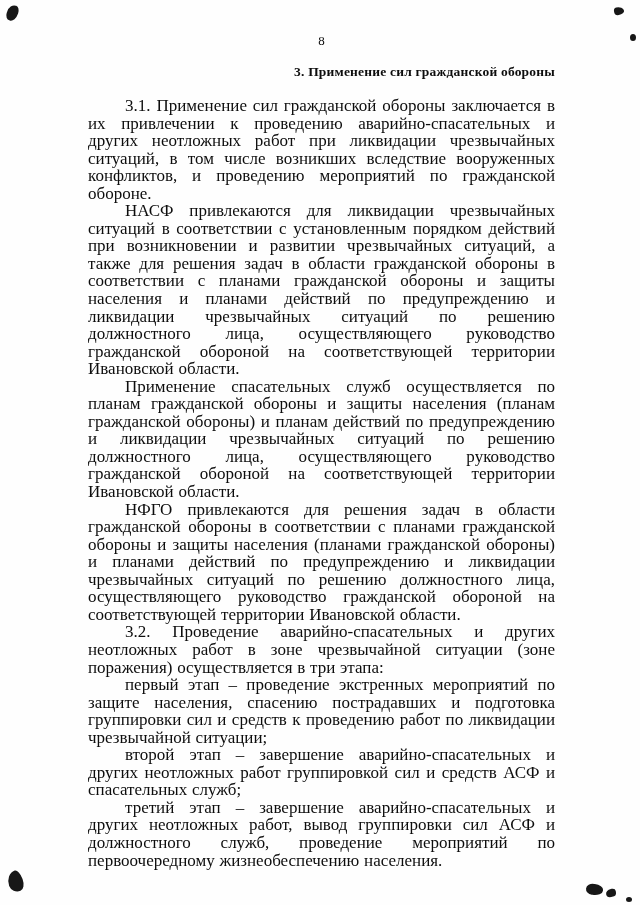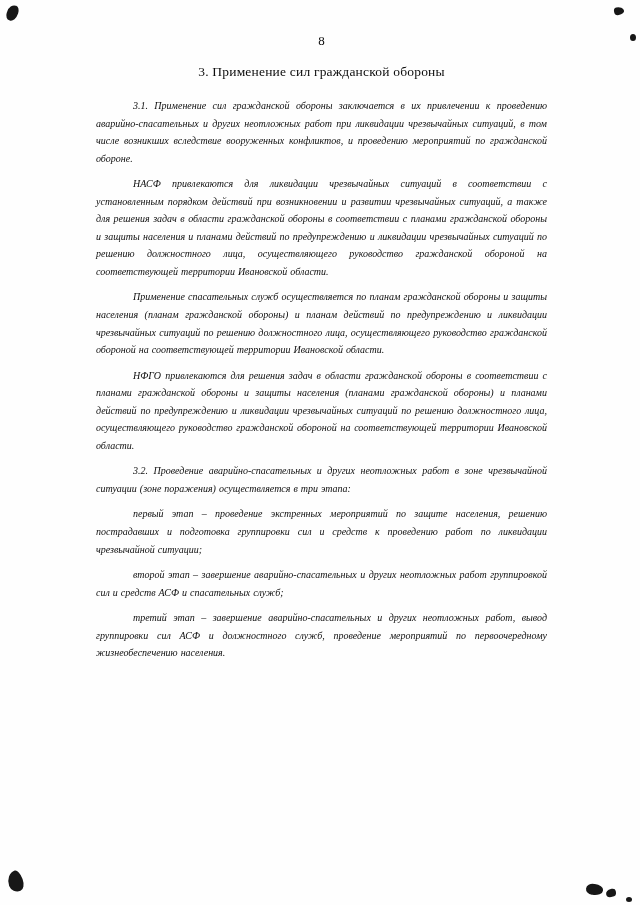--- a/index.html
+++ b/index.html
@@ -25,34 +25,33 @@
     left: 88px;
     right: 85px;
     top: 33px;
   }
   .page-number {
     text-align: center;
     font-size: 13px;
     margin: 0 0 15px 0;
   }
   .doc-heading {
-    text-align: center;
-    font-weight: normal;
+    text-align: right;
+    font-weight: bold;
     font-size: 13.5px;
     margin: 0 0 17px 0;
     letter-spacing: 0.2px;
   }
   .doc-body p {
-    margin: 8px;
+    margin: 0;
     text-indent: 37px;
     text-align: justify;
-    font-size: 10px;
+    font-size: 17px;
     line-height: 17.55px;
     word-spacing: 0.5px;
-    font-style: italic;
   }
   
   .artifact {
     position: absolute;
     background: #171717;
   }
   .a-tl {
     left: 7px; top: 5px; width: 11px; height: 16px;
     border-radius: 60% 40% 55% 45% / 55% 45% 60% 40%;
     transform: rotate(18deg);
@@ -101,19 +100,19 @@
 
   <div class="content">
     <div class="page-number">8</div>
     <div class="doc-heading">3. Применение сил гражданской обороны</div>
     <div class="doc-body">
       <p>3.1. Применение сил гражданской обороны заключается в их привлечении к проведению аварийно-спасательных и других неотложных работ при ликвидации чрезвычайных ситуаций, в том числе возникших вследствие вооруженных конфликтов, и проведению мероприятий по гражданской обороне.</p>
       <p>НАСФ привлекаются для ликвидации чрезвычайных ситуаций в соответствии с установленным порядком действий при возникновении и развитии чрезвычайных ситуаций, а также для решения задач в области гражданской обороны в соответствии с планами гражданской обороны и защиты населения и планами действий по предупреждению и ликвидации чрезвычайных ситуаций по решению должностного лица, осуществляющего руководство гражданской обороной на соответствующей территории Ивановской области.</p>
       <p>Применение спасательных служб осуществляется по планам гражданской обороны и защиты населения (планам гражданской обороны) и планам действий по предупреждению и ликвидации чрезвычайных ситуаций по решению должностного лица, осуществляющего руководство гражданской обороной на соответствующей территории Ивановской области.</p>
       <p>НФГО привлекаются для решения задач в области гражданской обороны в соответствии с планами гражданской обороны и защиты населения (планами гражданской обороны) и планами действий по предупреждению и ликвидации чрезвычайных ситуаций по решению должностного лица, осуществляющего руководство гражданской обороной на соответствующей территории Ивановской области.</p>
       <p>3.2. Проведение аварийно-спасательных и других неотложных работ в зоне чрезвычайной ситуации (зоне поражения) осуществляется в три этапа:</p>
-      <p>первый этап – проведение экстренных мероприятий по защите населения, решению пострадавших и подготовка группировки сил и средств к проведению работ по ликвидации чрезвычайной ситуации;</p>
+      <p>первый этап – проведение экстренных мероприятий по защите населения, спасению пострадавших и подготовка группировки сил и средств к проведению работ по ликвидации чрезвычайной ситуации;</p>
       <p>второй этап – завершение аварийно-спасательных и других неотложных работ группировкой сил и средств АСФ и спасательных служб;</p>
       <p>третий этап – завершение аварийно-спасательных и других неотложных работ, вывод группировки сил АСФ и должностного служб, проведение мероприятий по первоочередному жизнеобеспечению населения.</p>
     </div>
   </div>
 
 </div>
 
 </body></html>

